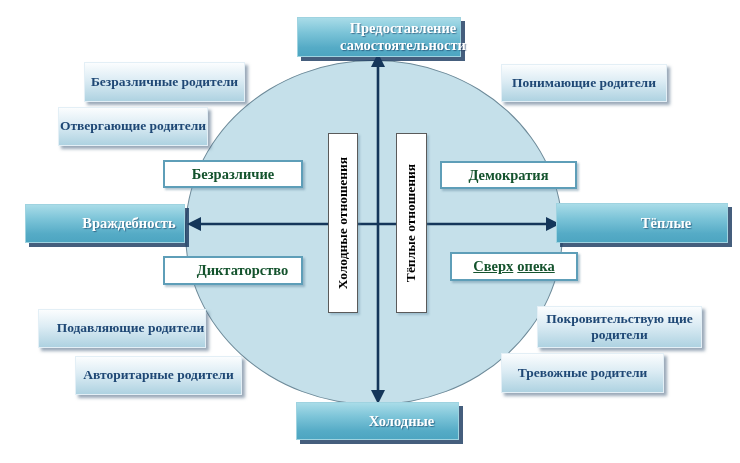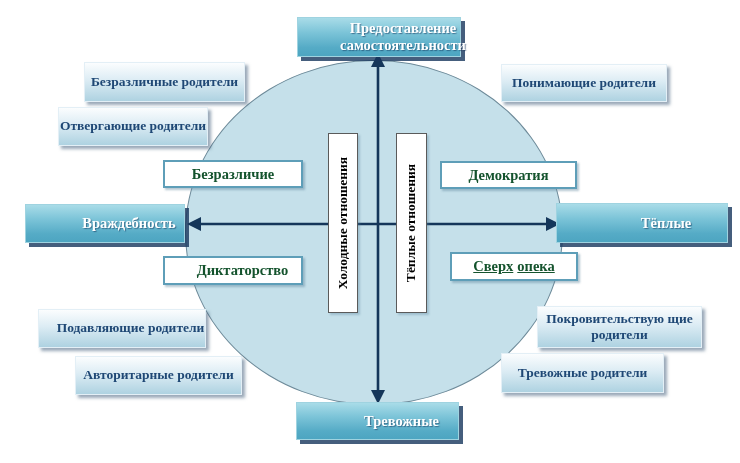--- a/index.html
+++ b/index.html
@@ -101,21 +101,21 @@
 
   <div class="quad" id="q-indifference">Безразличие</div>
   <div class="quad" id="q-democracy">Демократия</div>
   <div class="quad" id="q-dictatorship">Диктаторство</div>
   <div class="quad" id="q-overprotection">
     <span class="wavy">Сверх</span>
     <span>опека</span>
   </div>
 
   <div class="teal" id="box-autonomy">Предоставление самостоятельности</div>
-  <div class="teal" id="box-control">Тревожные</div>
+  <div class="teal" id="box-control">Холодные</div>
   <div class="teal" id="box-hostility">Враждебность</div>
   <div class="teal" id="box-love">Тёплые</div>
 
   <div class="corner" id="box-indifferent">Безразличные родители</div>
   <div class="corner" id="box-rejecting">Отвергающие родители</div>
   <div class="corner" id="box-understanding">Понимающие родители</div>
   <div class="corner" id="box-suppressing">Подавляющие родители</div>
   <div class="corner" id="box-authoritarian">Авторитарные родители</div>
   <div class="corner" id="box-patronizing">Покровительствую щие родители</div>
   <div class="corner" id="box-anxious">Тревожные родители</div>

